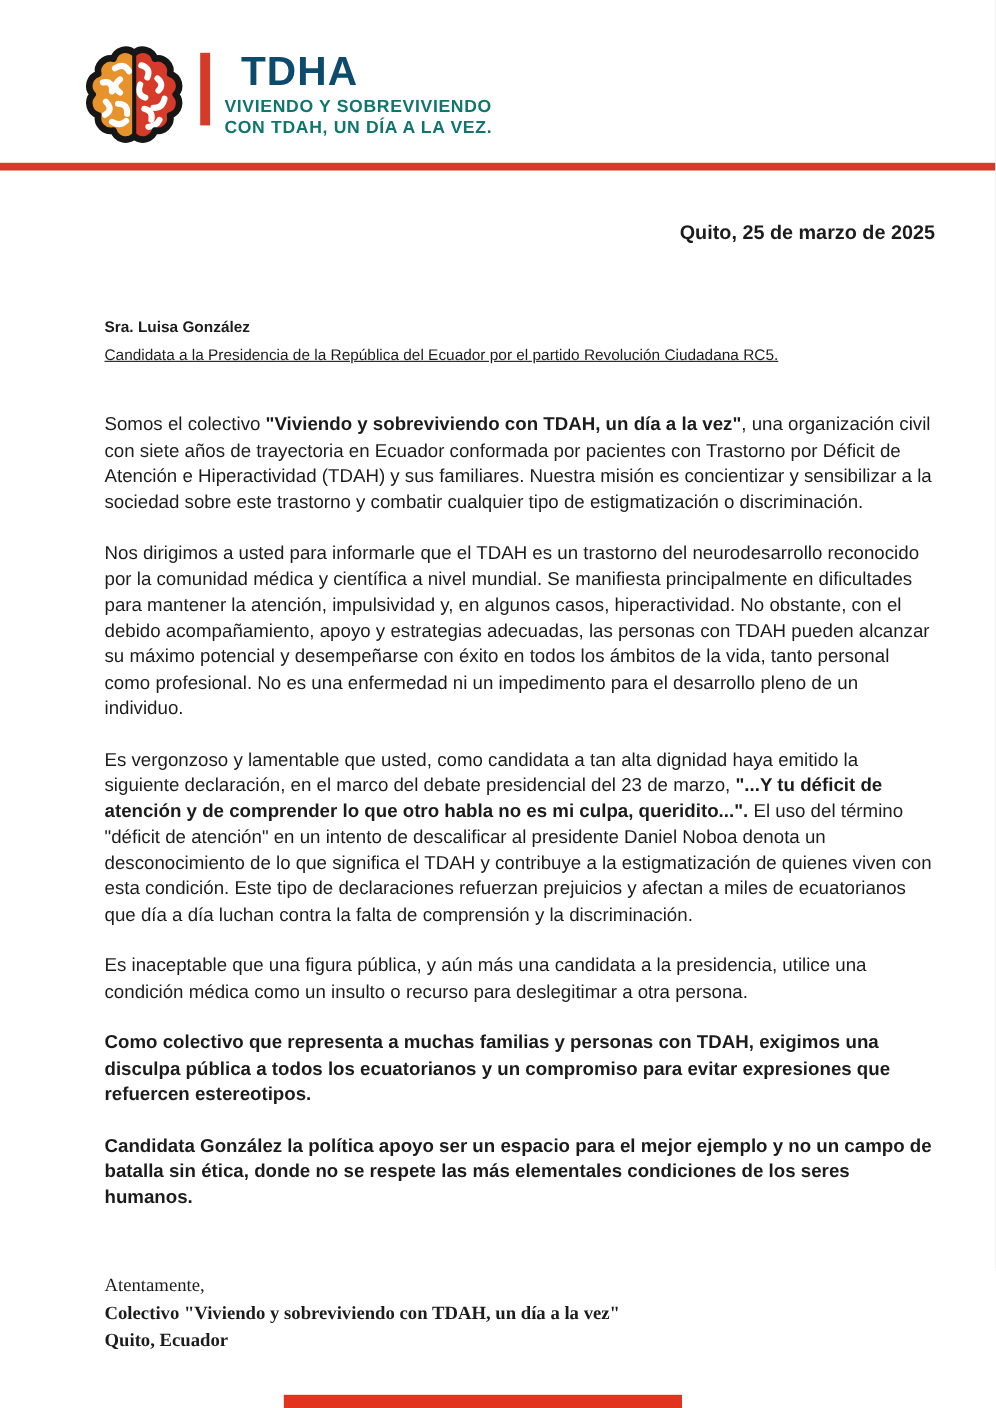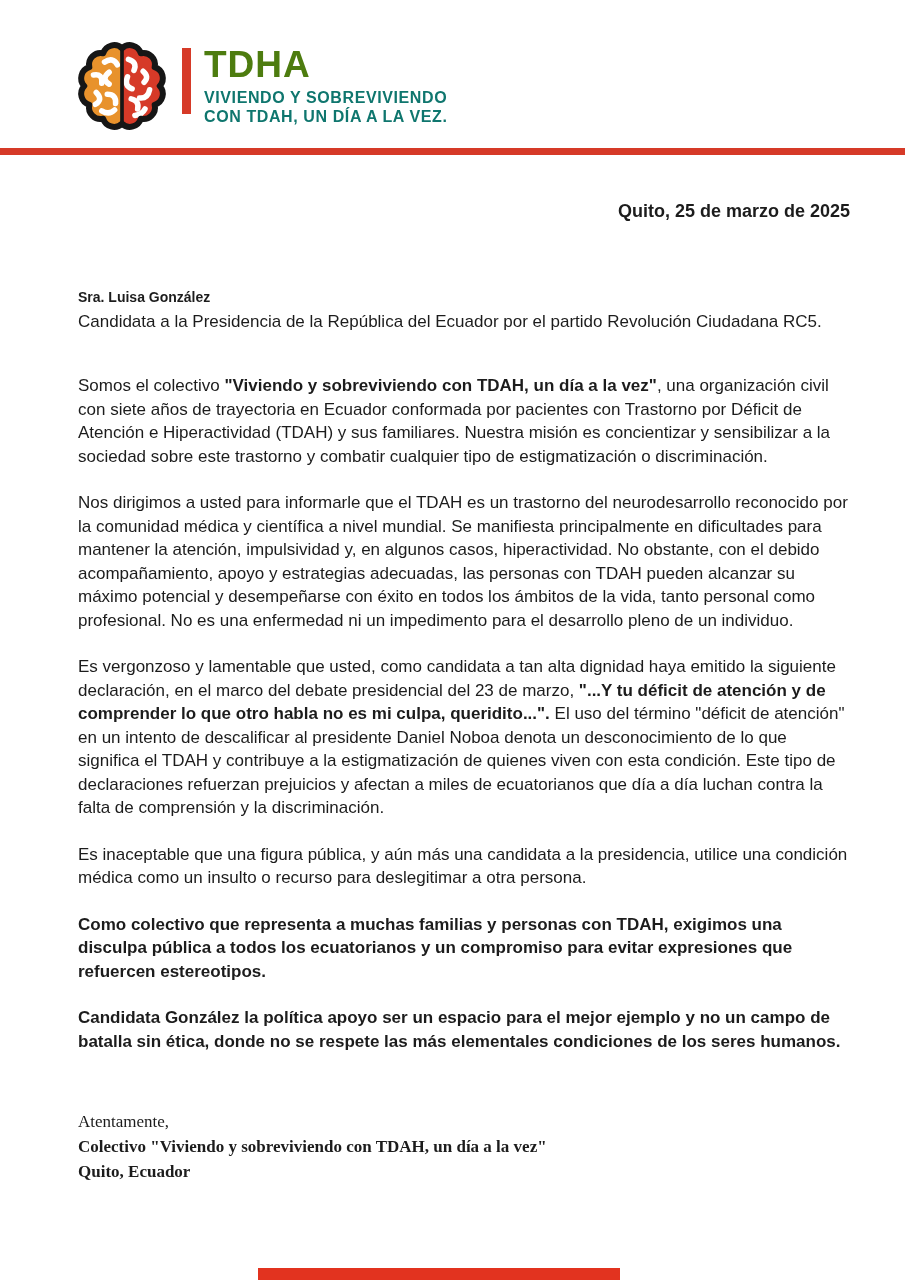--- a/index.html
+++ b/index.html
@@ -20,29 +20,29 @@
   
   .header{display:flex;align-items:flex-start;padding:36px 0 0 76px;}
   .brain-svg{width:92px;height:100px;display:block;}
   .hemi-left{fill:var(--brain-orange);}
   .hemi-right{fill:var(--brand-red);}
   .brain-outline{fill:none;stroke:var(--outline-black);stroke-width:6.5;stroke-linejoin:round;}
   .brain-mid{stroke:var(--outline-black);stroke-width:4;fill:none;}
   .gyri{stroke:#ffffff;stroke-width:6;fill:none;stroke-linecap:round;}
   .logo-divider{width:9px;height:66px;background:var(--brand-red);margin:12px 13px 0 14px;}
   .logo-text{margin-top:10px;}
-  .brand-acronym{font-size:37px;font-weight:700;letter-spacing:1px;line-height:1;color:#4d7c0f;}
+  .brand-acronym{font-size:37px;font-weight:700;letter-spacing:1px;line-height:1;color:#0c4a6e;margin-left:15px;}
   .tagline{font-size:16px;font-weight:700;letter-spacing:.6px;line-height:19px;color:#0f766e;margin-top:5px;}
   .rule{height:7px;background:var(--brand-red);margin-top:12px;}
   
-  .content{padding:0 55px 0 78px;}
+  .content{padding:0 55px 0 78px;margin-left:17px;}
   .date{margin-top:46px;text-align:right;font-size:18px;font-weight:700;}
   .recipient{margin-top:62px;}
   .recipient-name{font-size:14px;font-weight:700;line-height:26px;}
-  .recipient-title{font-size:17px;line-height:24px;}
+  .recipient-title{font-size:14px;line-height:24px;text-decoration:underline;}
   .body-text p{font-size:17px;line-height:23.5px;margin-top:23px;}
   .body-text p:first-child{margin-top:40px;}
   .body-text .b,.b{font-weight:700;}
   .closing{margin-top:56px;font-size:17px;line-height:25px;font-family:Liberation Serif, serif;}
   .closing .sig{font-weight:700;}
   
   .footer-bar{position:absolute;bottom:0;left:258px;width:362px;height:12px;background:var(--footer-red);}
 </style>
 </head>
 <body>

